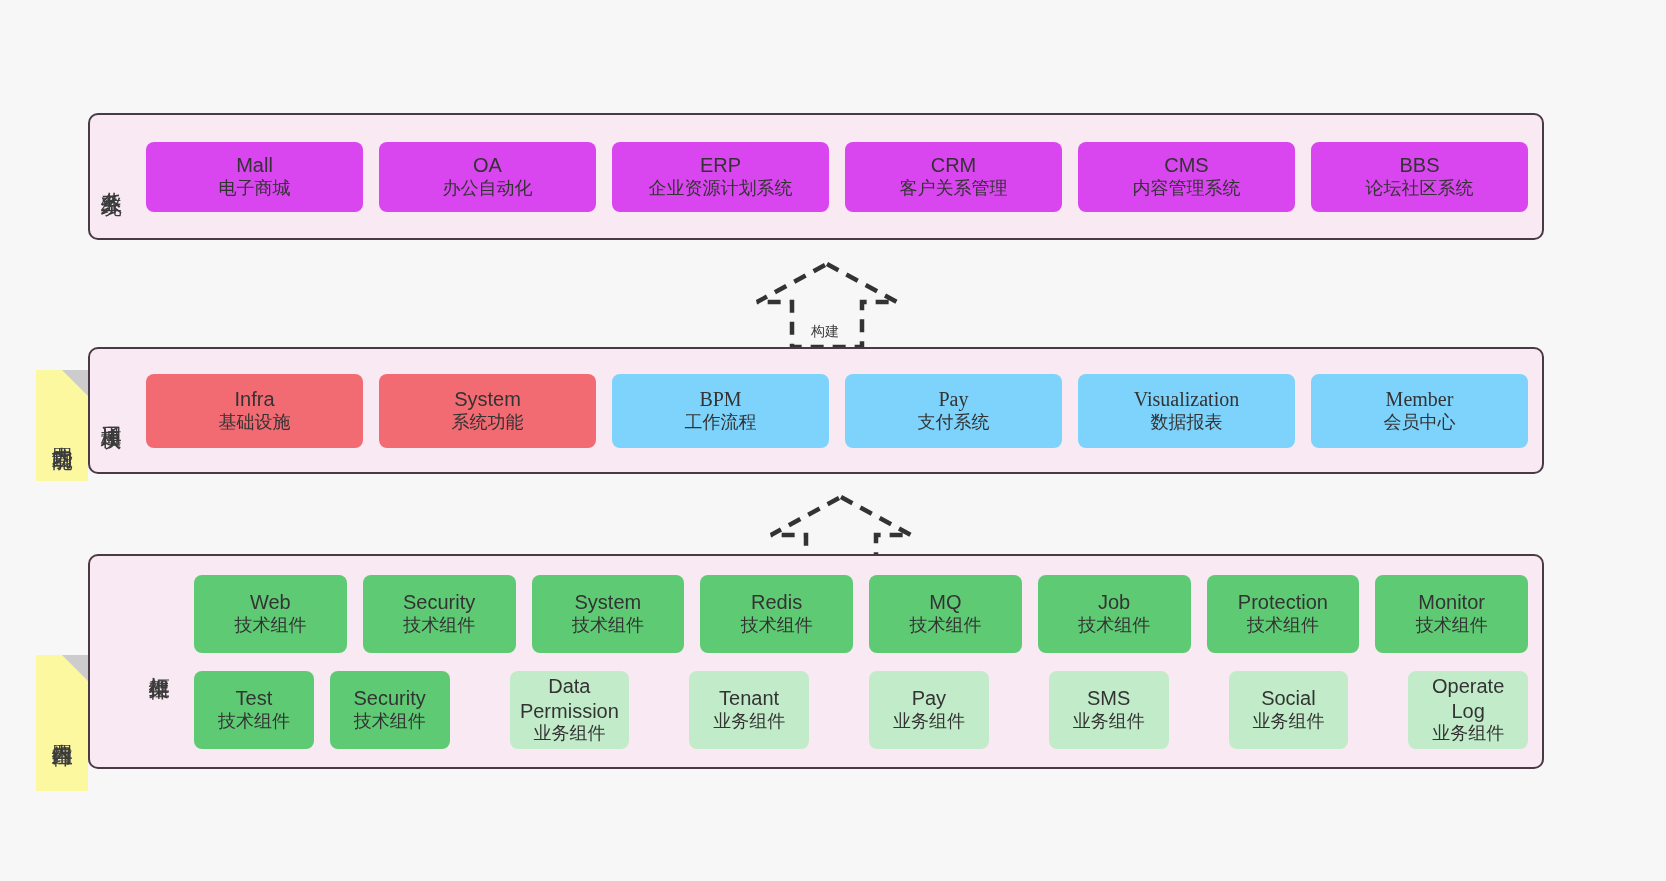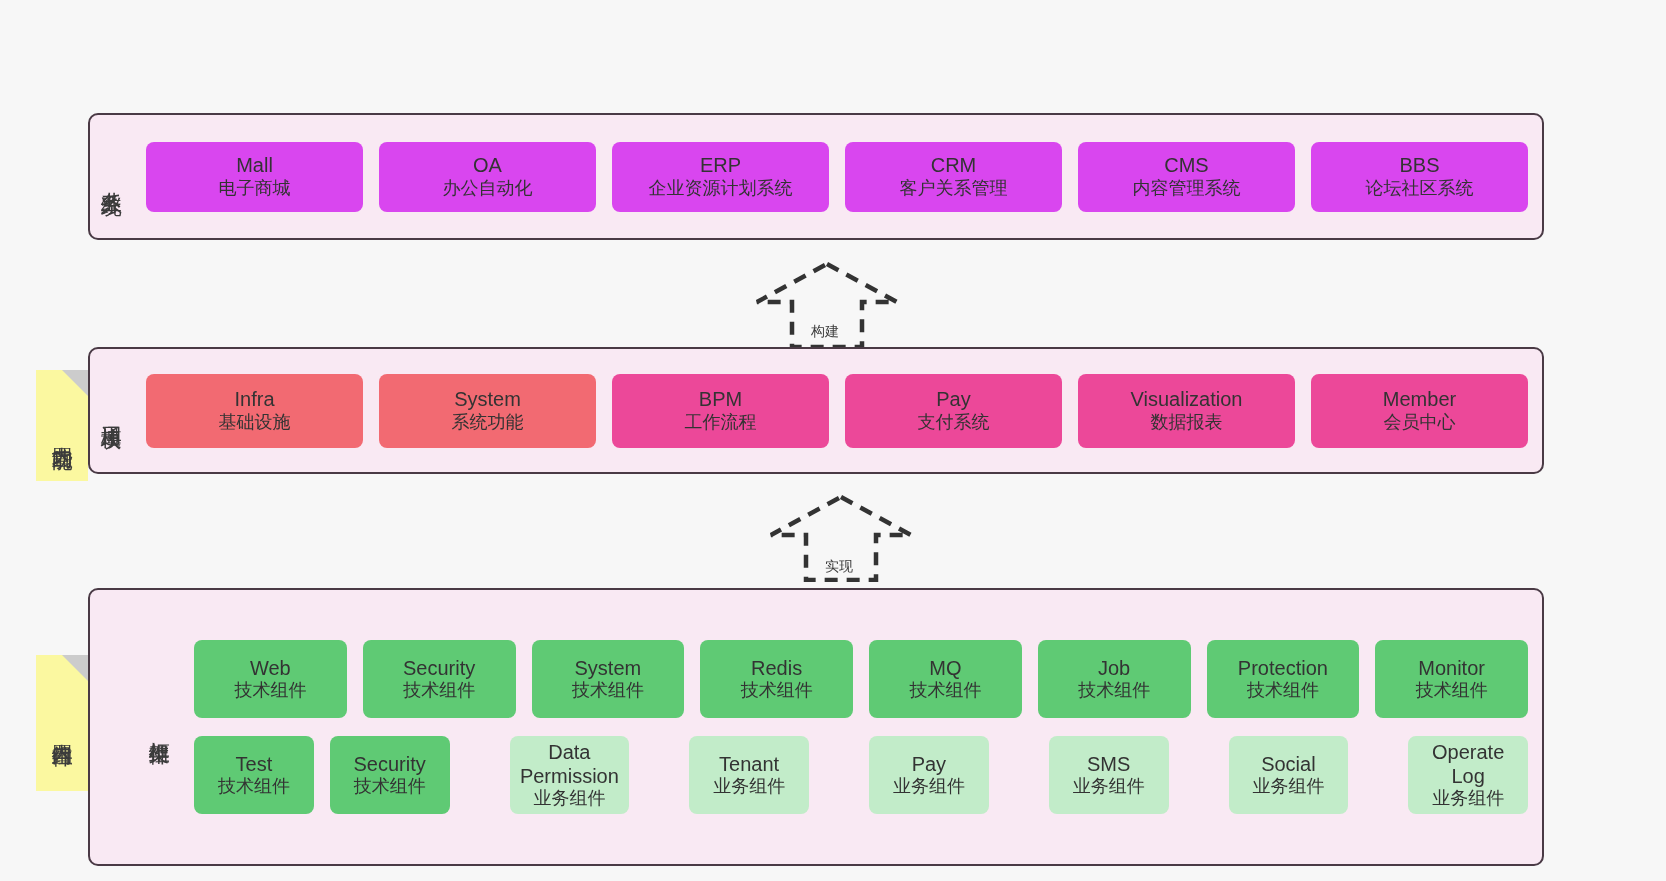--- a/index.html
+++ b/index.html
@@ -72,28 +72,28 @@
     font-size: 20px;
     color: #333333;
   }
   .box .t2 {
     font-size: 18px;
     color: #333333;
   }
 
   .blue   { background: #d946ef; }
   .red    { background: #f26a72; }
-  .pink   { background: #ec4899; }
+  .pink   { background: #7dd3fc; font-family: Liberation Serif, serif; }
   .green  { background: #5fca74; }
   .lgreen { background: #c2ecc9; margin-left: 44px; }
 
   
   #layer-business { left: 88px;  top: 113px; width: 1456px; height: 127px; }
   #layer-modules  { left: 88px;  top: 347px; width: 1456px; height: 127px; }
-  #layer-frame    { left: 88px;  top: 588px; width: 1456px; height: 278px; padding-left: 48px; }
+  #layer-frame    { left: 88px;  top: 554px; width: 1456px; height: 215px; padding-left: 48px; }
 
   #layer-business .box { height: 70px; }
   #layer-modules  .box { height: 74px; }
   #layer-frame    .box { height: 78px; }
   #layer-frame .layer-body { gap: 18px; }
 
   
   .arrow {
     position: absolute;
     width: 150px;

